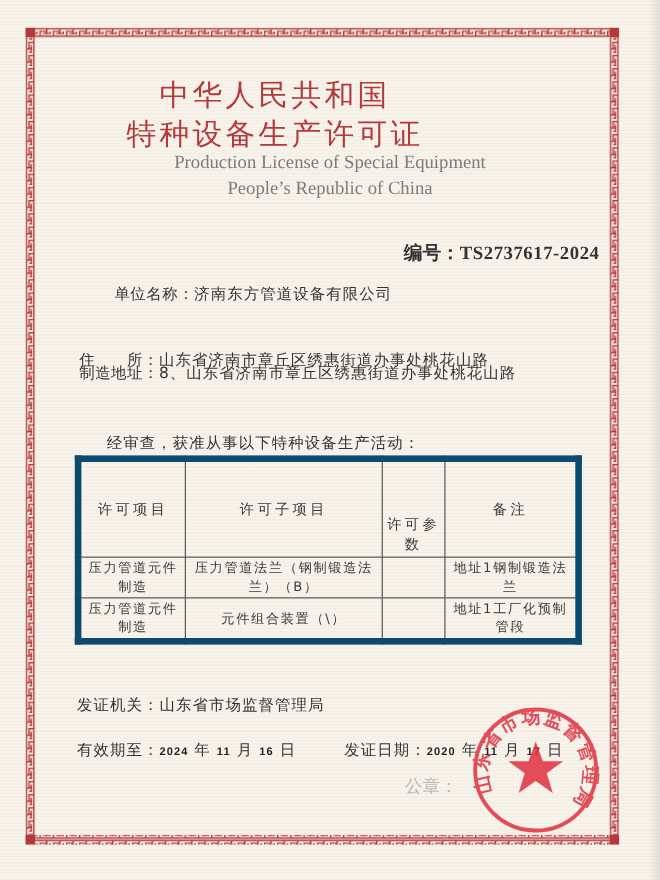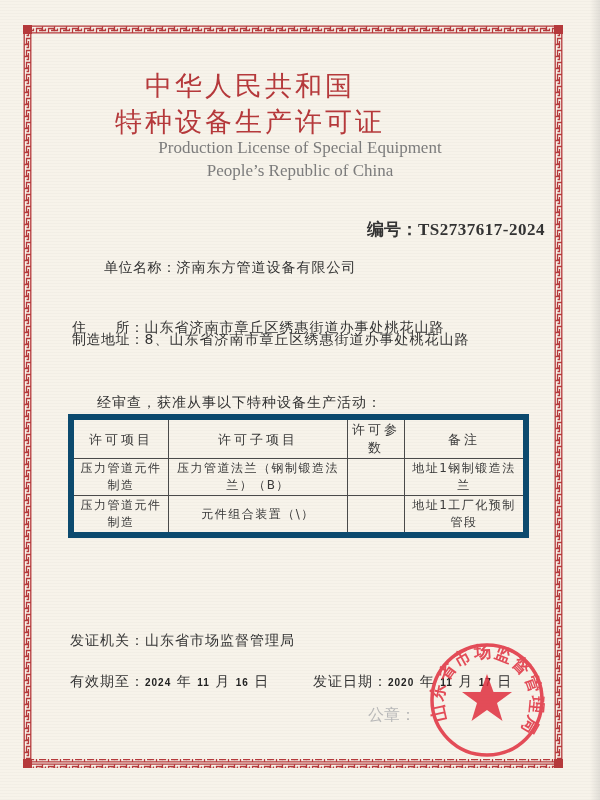--- a/index.html
+++ b/index.html
@@ -115,21 +115,21 @@
     <col style="width:95px">
       <col style="width:183px">
       <col style="width:62px">
       <col style="width:120px">
   </colgroup>
   <tbody>
       <tr>
     <th>许可项目</th>
     <th>许可子项目</th>
     <th style="line-height:18px;">
-      <span style="display:inline-block; width:50px; white-space:normal;">许可参数</span>
+      <span style="display:inline-block; width:50px; white-space:normal;margin-top:48px;">许可参数</span>
     </th>
     <th>备注</th>
   </tr>
   <tr>
     <td><span style="display:inline-block; width:88px; white-space:normal;">压力管道元件制造</span></td>
     <td><span style="display:inline-block; width:172px; white-space:normal;">压力管道法兰（钢制锻造法兰）（B）</span></td>
     <td></td>
     <td><span style="display:inline-block; width:112px; white-space:normal;">地址1钢制锻造法兰</span></td>
   </tr>
   <tr>

